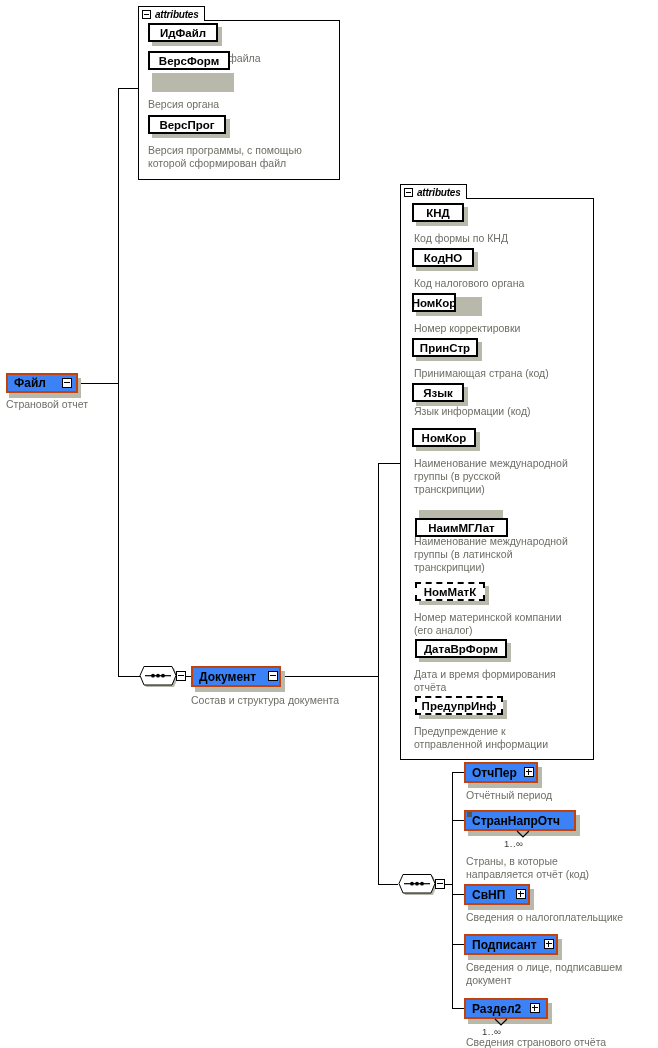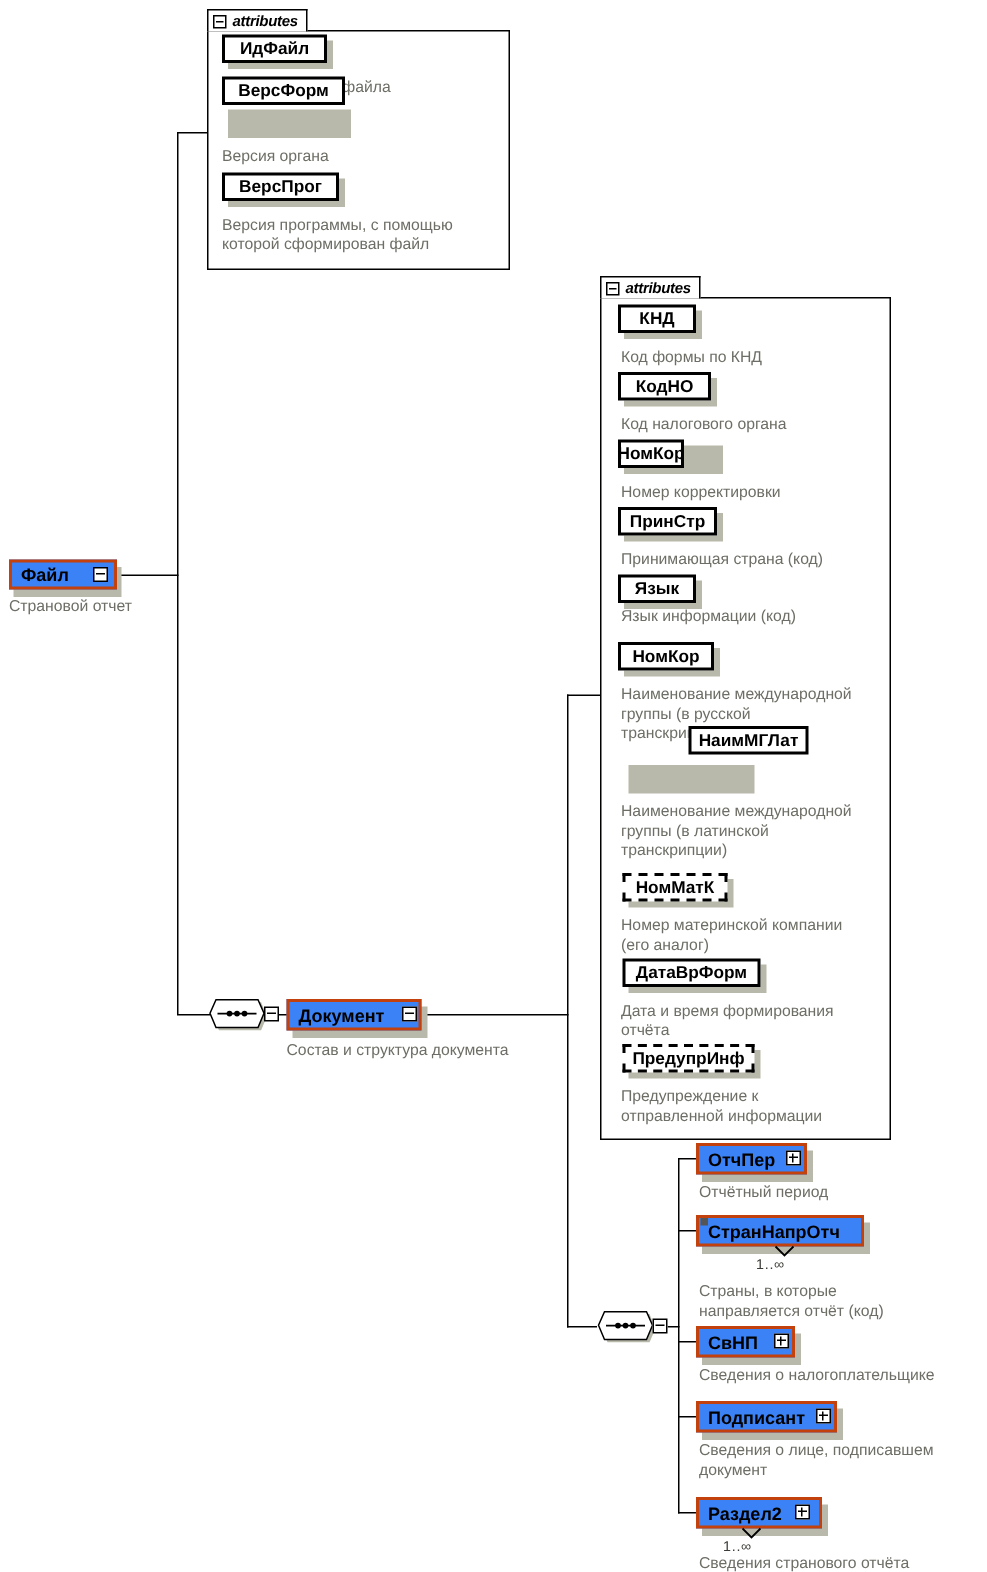--- a/index.html
+++ b/index.html
@@ -268,21 +268,21 @@
 
   <div class="shadow" style="left:416px; top:432px; width:64px; height:19px;"></div>
   <div class="node" style="left:412px; top:428px; width:64px;">
     <span>НомКор</span>
   </div>
   <div class="doc" style="left:414px; top:457px; width:182px;">Наименование международной
 группы  (в русской
 транскрипции)</div>
 
   <div class="shadow" style="left:419px; top:510px; width:84px; height:19px;"></div>
-  <div class="node" style="left:415px; top:484px; width:80px;margin-left:44px;">
+  <div class="node" style="left:415px; top:518px; width:93px;">
     <span>НаимМГЛат</span>
   </div>
   <div class="doc" style="left:414px; top:535px; width:182px;">Наименование международной
 группы (в латинской
 транскрипции)</div>
 
   <div class="shadow" style="left:419px; top:586px; width:70px; height:19px;"></div>
   <div class="node optional" style="left:415px; top:582px; width:70px;">
     <span>НомМатК</span>
   </div>

